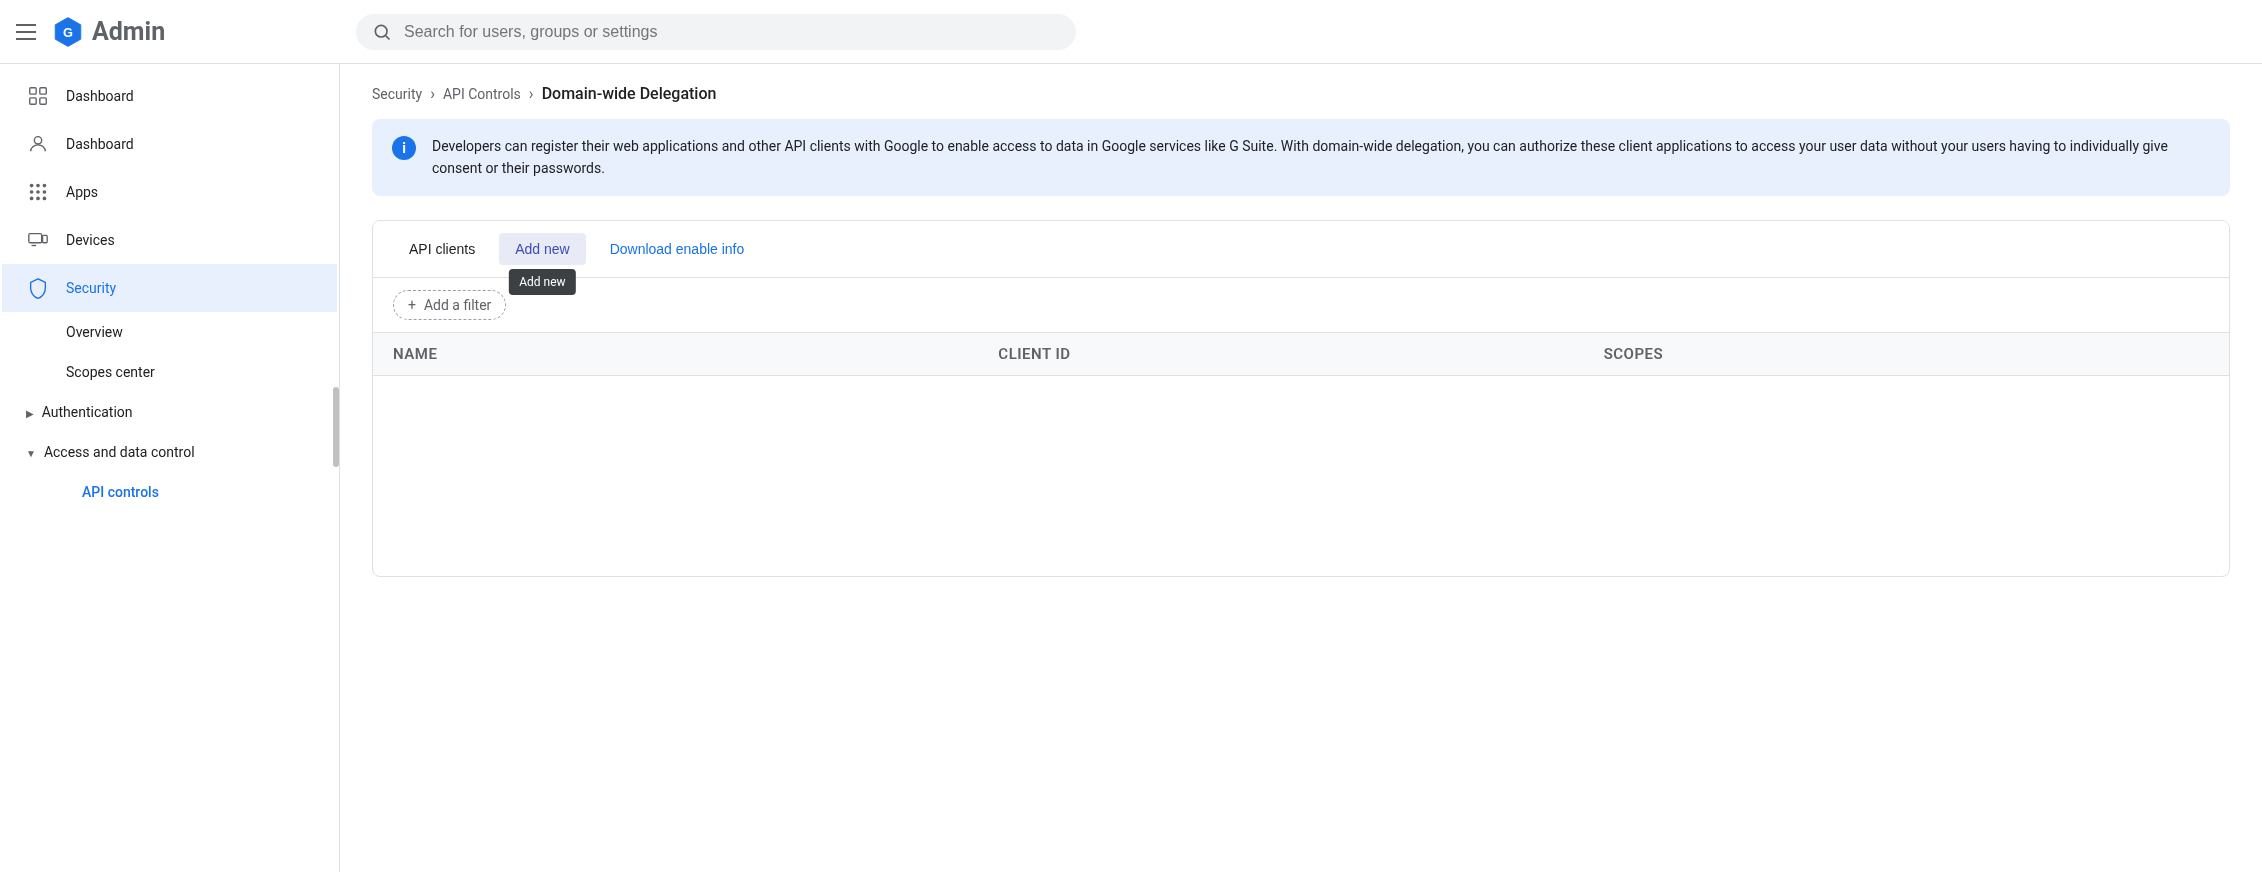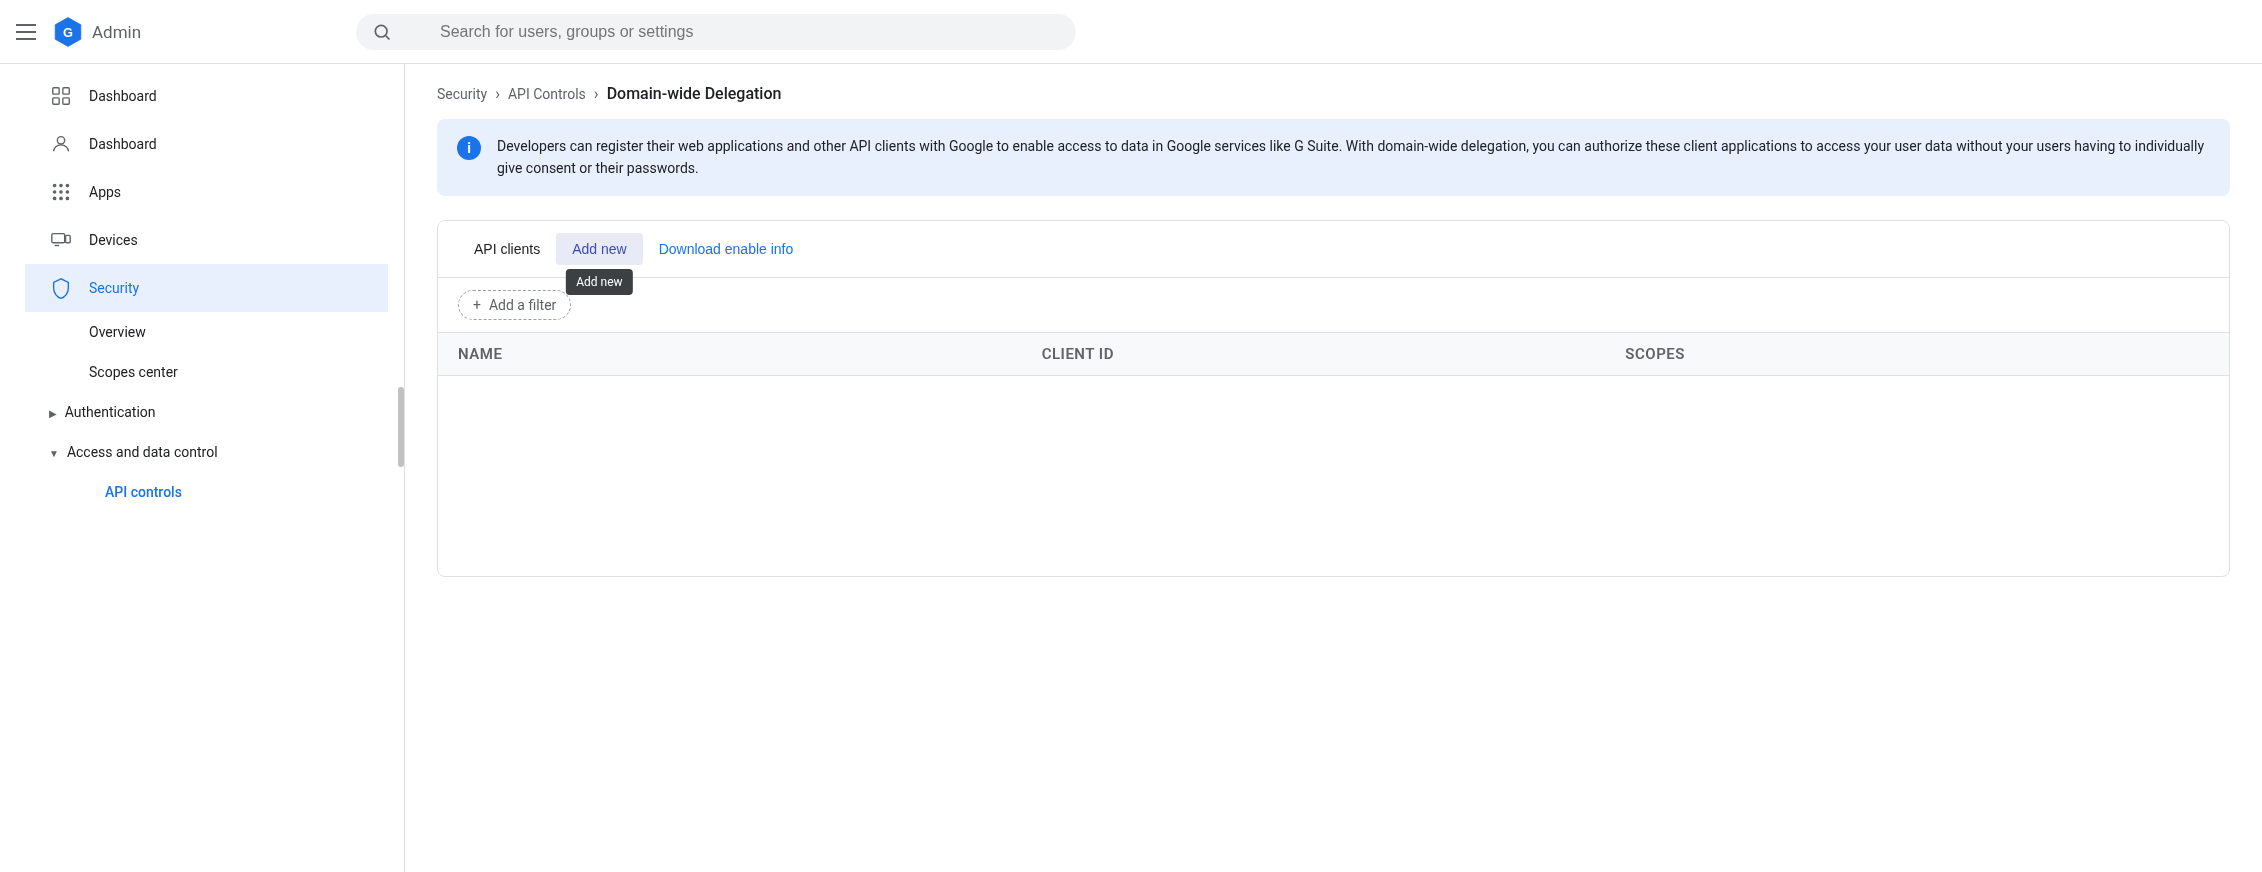--- a/index.html
+++ b/index.html
@@ -40,23 +40,23 @@
     .logo-area {
       display: flex;
       align-items: center;
       gap: 8px;
     }
     .logo-hex {
       width: 32px;
       height: 32px;
     }
     .app-title {
-      font-size: 17px;
-      color: #5f6368;
-      font-weight: 400;
+      font-size: 25px;
+      color: #5f6368;
+      font-weight: 700;
     }
     .search-bar {
       flex: 1;
       display: flex;
       align-items: center;
       background: #f1f3f4;
       border-radius: 24px;
       padding: 8px 16px;
       gap: 12px;
       max-width: 720px;
@@ -66,40 +66,38 @@
       display: flex;
       align-items: center;
     }
     .search-input {
       border: none;
       background: transparent;
       font-size: 16px;
       color: #5f6368;
       width: 100%;
       outline: none;
-      margin-left: 36px;
     }
 
     
     .main-layout {
       display: flex;
       flex: 1;
       overflow: hidden;
     }
 
     
     .sidebar {
-      width: 396px;
+      width: 340px;
       flex-shrink: 0;
       border-right: 1px solid #e0e0e0;
       overflow-y: auto;
       background: #fff;
-      padding: 8px 16px;
+      padding: 8px 2px;
       position: relative;
-      margin-left: 9px;
     }
     .sidebar-scroll-track {
       position: absolute;
       right: 0;
       top: 0;
       bottom: 0;
       width: 6px;
       background: transparent;
     }
     .sidebar-scroll-thumb {
@@ -209,21 +207,21 @@
     
     .api-section {
       margin: 0 32px;
       border: 1px solid #e0e0e0;
       border-radius: 8px;
       overflow: hidden;
     }
     .api-toolbar {
       display: flex;
       align-items: center;
-      gap: 0;
+      gap: 8px;
       padding: 12px 20px;
       border-bottom: 1px solid #e0e0e0;
       background: #fff;
       position: relative;
     }
     .toolbar-btn {
       padding: 8px 16px;
       border-radius: 4px;
       font-size: 14px;
       cursor: pointer;

